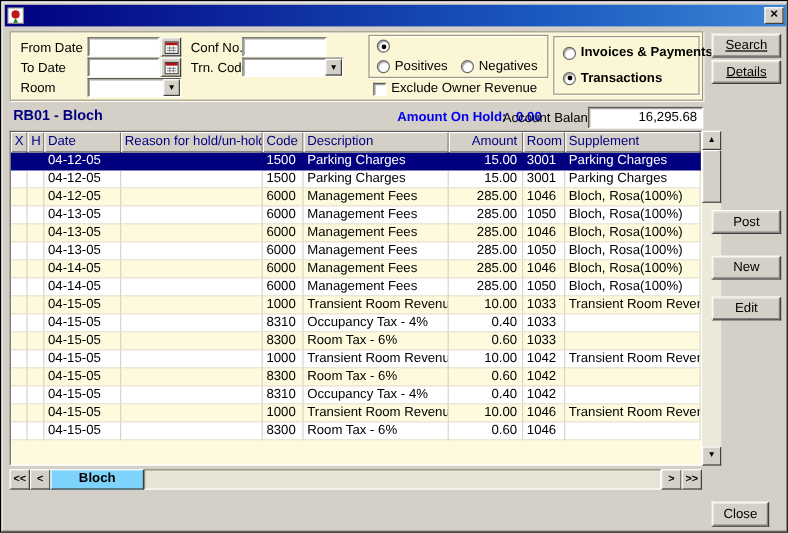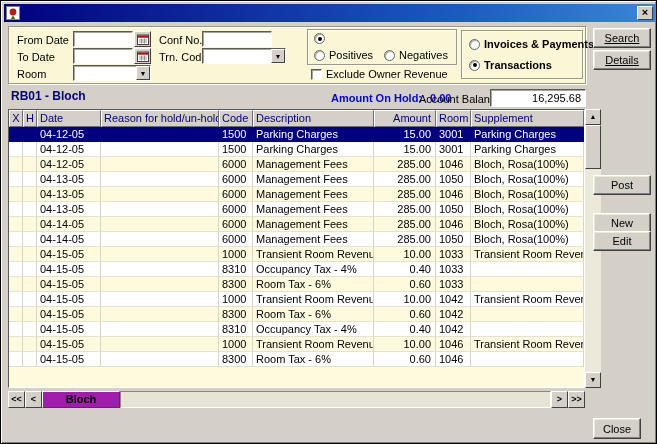--- a/index.html
+++ b/index.html
@@ -114,31 +114,31 @@
   }
   .sb-thumb { position:absolute; left:0; top:16px; width:16px; height:44px; background:#d4d0c8;
     border:1px solid; border-color:#fff #404040 #404040 #fff; }
   .navbar { position:absolute; left:7px; top:390px; width:577px; height:17px; display:flex; }
   .nav-btn {
     flex:none; width:17px; height:17px; background:#d4d0c8;
     border:1px solid; border-color:#fff #404040 #404040 #fff;
     font-size:9px; font-weight:bold; line-height:14px; text-align:center;
   }
   .nav-tab {
-    flex:none; width:78px; height:17px; background:#a21caf;
+    flex:none; width:78px; height:17px; background:#7dd3fc;
     border:1px solid; border-color:#fff #404040 #404040 #fff;
     font-size:11px; font-weight:bold; line-height:14px; text-align:center;
   }
   .nav-track { flex:1; height:17px; background:#e7e4d6;
     border:1px solid; border-color:#8a8878 #fff #fff #8a8878; }
   .btn-search { left:592px; top:27px; width:58px; height:20px; }
   .btn-details { left:592px; top:49px; width:58px; height:20px; }
   .btn-post { left:592px; top:174px; width:58px; height:20px; }
   .btn-new { left:592px; top:212px; width:58px; height:20px; }
-  .btn-edit { left:592px; top:230px; width:58px; height:20px; }
+  .btn-edit { left:592px; top:246px; width:58px; height:20px; }
   .btn-close { left:592px; top:417px; width:48px; height:21px; }
 </style>
 </head>
 <body>
 
 <div class="window">
 
   <div class="titlebar">
     <svg class="app-icon" viewBox="0 0 14 14">
       <rect x="0.5" y="0.5" width="13" height="13" fill="#fff" stroke="#808080"></rect>

